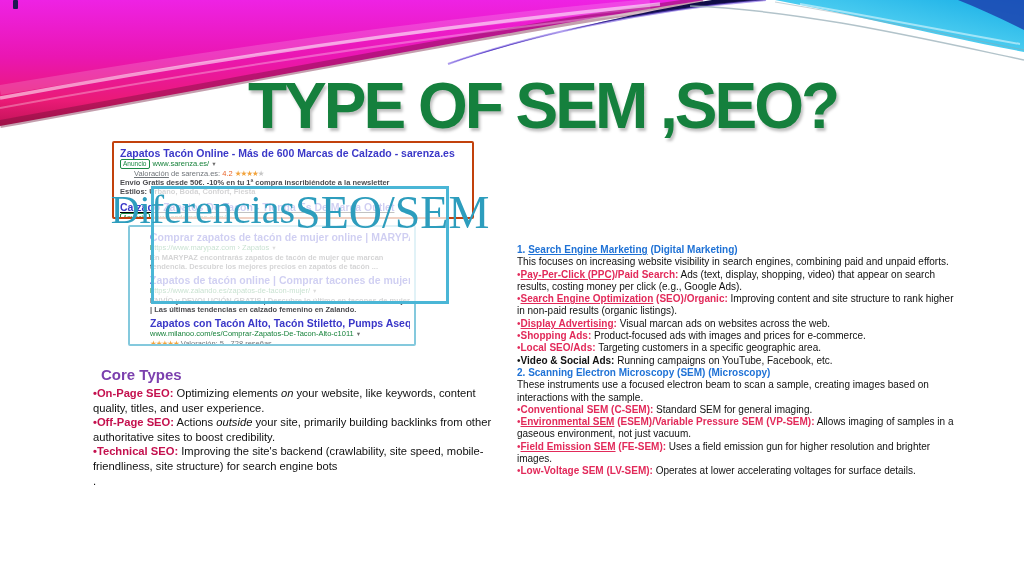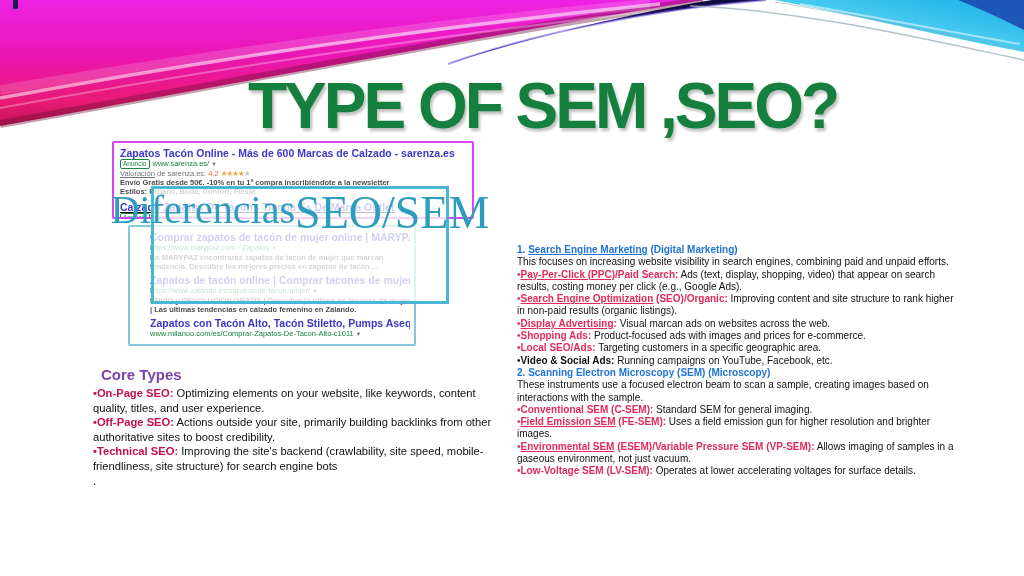--- a/index.html
+++ b/index.html
@@ -12,49 +12,49 @@
   .corner-mark{position:absolute;left:13px;top:0;width:5px;height:9px;background:#1d1850;border-radius:1px;}
   
   .slide-title{
     position:absolute;left:248px;top:74px;width:770px;
     font-size:64px;font-weight:bold;letter-spacing:-3px;line-height:1;
     color:#15803d;text-shadow:2px 3px 3px rgba(0,0,0,.25);white-space:nowrap;
   }
   
   .shot{position:absolute;left:112px;top:141px;width:366px;height:212px;background:#fff;}
   .g-box{position:absolute;background:#fff;border-radius:2px;overflow:hidden;box-sizing:border-box;}
-  .g-box1{left:0;top:0;width:362px;height:78px;border:2px solid #d946ef;padding:4px 4px 0 6px;}
+  .g-box1{left:0;top:0;width:362px;height:78px;border:2px solid #c2410c;padding:4px 4px 0 6px;}
   .g-box2{left:16px;top:84px;width:288px;height:121px;border:2px solid #84c9dd;padding:4px 4px 0 20px;}
   .g-res{margin-bottom:3px;}
   .g-ad2{margin-top:5px;text-decoration:underline;}
   .g-title{font-size:10.5px;font-weight:bold;color:#3b38c8;line-height:12px;white-space:nowrap;overflow:hidden;}
   .g-meta{font-size:7.5px;line-height:9px;color:#17823b;white-space:nowrap;}
   .g-badge{display:inline-block;border:1px solid #1a8a44;border-radius:2px;padding:0 2px;font-size:6.5px;line-height:7.5px;margin-right:3px;color:#1a8a44;}
   .g-arrow{color:#6d6d6d;font-size:5.5px;margin-left:2px;}
   .g-rating{font-size:7.5px;line-height:9px;color:#70757a;white-space:nowrap;}
-  .g-underline{text-decoration:underline;}
+  .g-underline{text-decoration:underline;margin-left:14px;}
   .g-score{color:#e86427;}
   .g-stars{color:#f2a33c;letter-spacing:-1px;}
   .g-star-empty{color:#c6c6c6;letter-spacing:-1px;}
   .g-snip{font-size:7.5px;line-height:9px;color:#4c4c50;font-weight:bold;}
   
   .overlay{
     position:absolute;left:39px;top:45px;width:292px;height:112px;z-index:5;
     background:rgba(255,255,255,.76);border:3px solid #4ab6d6;
     display:flex;align-items:flex-start;justify-content:center;
     font-family:"Liberation Serif",serif;color:#2d9dbd;
   }
   .ov1{font-size:40px;line-height:42px;}
   .ov2{font-size:46px;line-height:48px;}
   
   .left-panel{position:absolute;left:93px;top:366px;width:414px;color:#101010;}
   .lp-heading{font-size:15px;font-weight:bold;color:#7b3fae;margin:0 0 3px 8px;}
   .lp-item{margin:0;font-size:11.2px;line-height:14.6px;}
   .lp-lead{font-weight:bold;color:#c4104e;text-align:center;}
-  .lp-em{margin-top:13px;}
+  .lp-em{font-style:italic;margin-top:13px;}
   
   .right-panel{position:absolute;left:517px;top:244px;width:441px;color:#111;}
   .right-panel p{margin:0;font-size:10px;line-height:12.3px;}
   .rp-heading{font-weight:bold;color:#1f72d6;}
   .rp-underline{text-decoration:underline;}
   .rp-bullet{color:#e22a5a;}
   .rp-lead{font-weight:bold;color:#e22a5a;}
   .rp-lead-u{font-weight:bold;color:#e22a5a;text-decoration:underline;}
   .rp-black .rp-bullet,.rp-black .rp-lead{color:#111;}
 </style>
@@ -135,20 +135,23 @@
       <div class="g-meta">
         <span>https://www.zalando.es/zapatos-de-tacon-mujer/</span><span class="g-arrow">▼</span>
       </div>
       <div class="g-snip">ENVÍO y DEVOLUCIÓN GRATIS | Descubre lo último en tacones de mujer | Las últimas tendencias en calzado femenino en Zalando.</div>
     </div>
     <div class="g-res">
       <div class="g-title">Zapatos con Tacón Alto, Tacón Stiletto, Pumps Asequibles | Milanoo ...</div>
       <div class="g-meta">
         <span>www.milanoo.com/es/Comprar-Zapatos-De-Tacon-Alto-c1011</span><span class="g-arrow">▼</span>
       </div>
+      <div class="g-rating">
+        <span class="g-stars">★★★★★</span><span> Valoración: 5 - 728 reseñas</span>
+      </div>
 
     </div>
   </div>
 
   <div class="overlay">
     <div class="ov1">Diferencias</div>
     <div class="ov2">SEO/SEM</div>
   </div>
 </div>
 
@@ -167,17 +170,17 @@
   <p><span class="rp-bullet">•</span><span class="rp-lead-u">Pay-Per-Click (PPC)</span><span class="rp-lead">/Paid Search:</span><span> Ads (text, display, shopping, video) that appear on search results, costing money per click (e.g., Google Ads).</span></p>
   <p><span class="rp-bullet">•</span><span class="rp-lead-u">Search Engine Optimization</span><span class="rp-lead"> (SEO)/Organic:</span><span> Improving content and site structure to rank higher in non-paid results (organic listings).</span></p>
   <p><span class="rp-bullet">•</span><span class="rp-lead-u">Display Advertising</span><span class="rp-lead">:</span><span> Visual marcan ads on websites across the web.</span></p>
   <p><span class="rp-bullet">•</span><span class="rp-lead">Shopping Ads:</span><span> Product-focused ads with images and prices for e-commerce.</span></p>
   <p><span class="rp-bullet">•</span><span class="rp-lead">Local SEO/Ads:</span><span> Targeting customers in a specific geographic area.</span></p>
   <p class="rp-black"><span class="rp-bullet">•</span><span class="rp-lead">Video &amp; Social Ads:</span><span> Running campaigns on YouTube, Facebook, etc.</span></p>
 
   <p class="rp-heading"><span>2. </span><span>Scanning Electron Microscopy (SEM) (Microscopy)</span></p>
   <p>These instruments use a focused electron beam to scan a sample, creating images based on interactions with the sample.</p>
   <p><span class="rp-bullet">•</span><span class="rp-lead">Conventional SEM (C-SEM):</span><span> Standard SEM for general imaging.</span></p>
+  <p><span class="rp-bullet">•</span><span class="rp-lead-u">Environmental SEM</span><span class="rp-lead"> (ESEM)/Variable Pressure SEM (VP-SEM):</span><span> Allows imaging of samples in a gaseous environment, not just vacuum.</span></p>
   <p><span class="rp-bullet">•</span><span class="rp-lead-u">Field Emission SEM</span><span class="rp-lead"> (FE-SEM):</span><span> Uses a field emission gun for higher resolution and brighter images.</span></p>
-  <p><span class="rp-bullet">•</span><span class="rp-lead-u">Environmental SEM</span><span class="rp-lead"> (ESEM)/Variable Pressure SEM (VP-SEM):</span><span> Allows imaging of samples in a gaseous environment, not just vacuum.</span></p>
   <p><span class="rp-bullet">•</span><span class="rp-lead">Low-Voltage SEM (LV-SEM):</span><span> Operates at lower accelerating voltages for surface details.</span></p>
 
 </div>
 
 </body></html>

